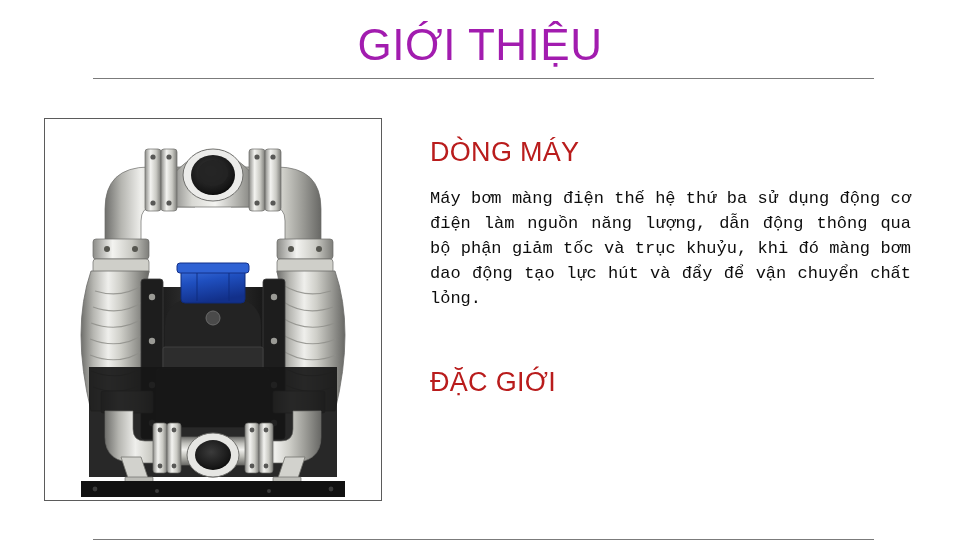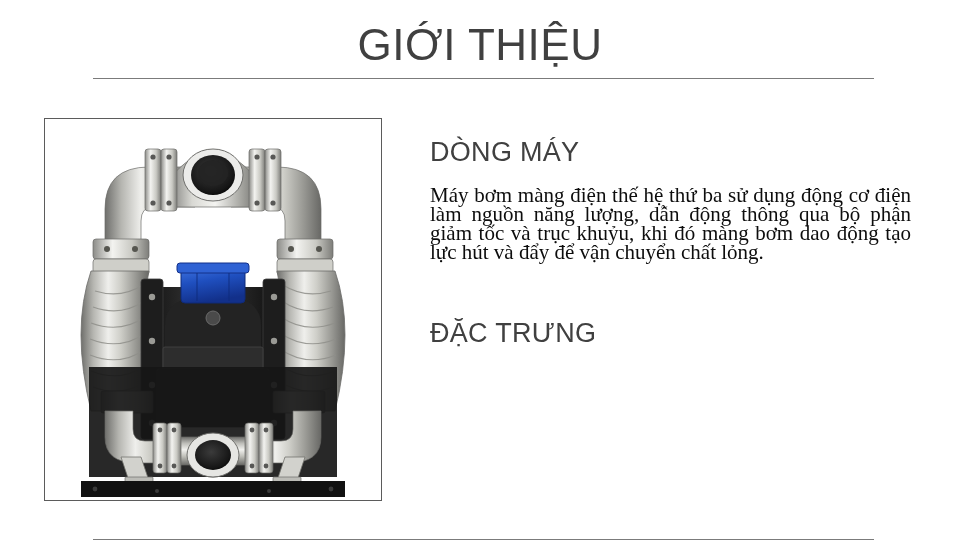--- a/index.html
+++ b/index.html
@@ -21,21 +21,21 @@
     position: absolute;
     left: 0;
     top: 19px;
     width: 960px;
     text-align: center;
     font-family: "Liberation Sans", sans-serif;
     font-size: 44px;
     font-weight: 300;
     letter-spacing: 0.5px;
     line-height: 52px;
-    color: #404040;
+    color: #a21caf;
     white-space: nowrap;
   }
 
   .rule {
     position: absolute;
     left: 93px;
     width: 781px;
     height: 1px;
     background: #7b7b7b;
   }
@@ -66,28 +66,28 @@
 
   .section { }
   .section + .section { margin-top: 41px; }
 
   .section-heading {
     font-family: "Liberation Sans", sans-serif;
     font-size: 27px;
     font-weight: 400;
     line-height: 33px;
     letter-spacing: 0.3px;
-    color: #404040;
+    color: #b91c1c;
     margin: 0 0 17px 0;
     white-space: nowrap;
   }
   .section-body {
-    font-family: Liberation Serif, serif;
-    font-size: 21px;
-    line-height: 19px;
+    font-family: Liberation Mono, monospace;
+    font-size: 17px;
+    line-height: 25px;
     color: #0d0d0d;
     text-align: justify;
     text-justify: inter-word;
     margin: 0;
     width: 481px;
   }
   
   #section-dong-may { padding-top: 18px; }
   #section-dac-trung { padding-top: 14px; }
 </style>
@@ -308,16 +308,16 @@
 </div>
 
 <div class="content-col">
 
   <div class="section" id="section-dong-may">
     <h2 class="section-heading">DÒNG MÁY</h2>
     <p class="section-body">Máy bơm màng điện thế hệ thứ ba sử dụng động cơ điện làm nguồn năng lượng, dẫn động thông qua bộ phận giảm tốc và trục khuỷu, khi đó màng bơm dao động tạo lực hút và đẩy để vận chuyển chất lỏng.</p>
   </div>
 
   <div class="section" id="section-dac-trung">
-    <h2 class="section-heading">ĐẶC TRƯNG</h2>
+    <h2 class="section-heading">ĐẶC GIỚI</h2>
   </div>
 
 </div>
 
 </body></html>

